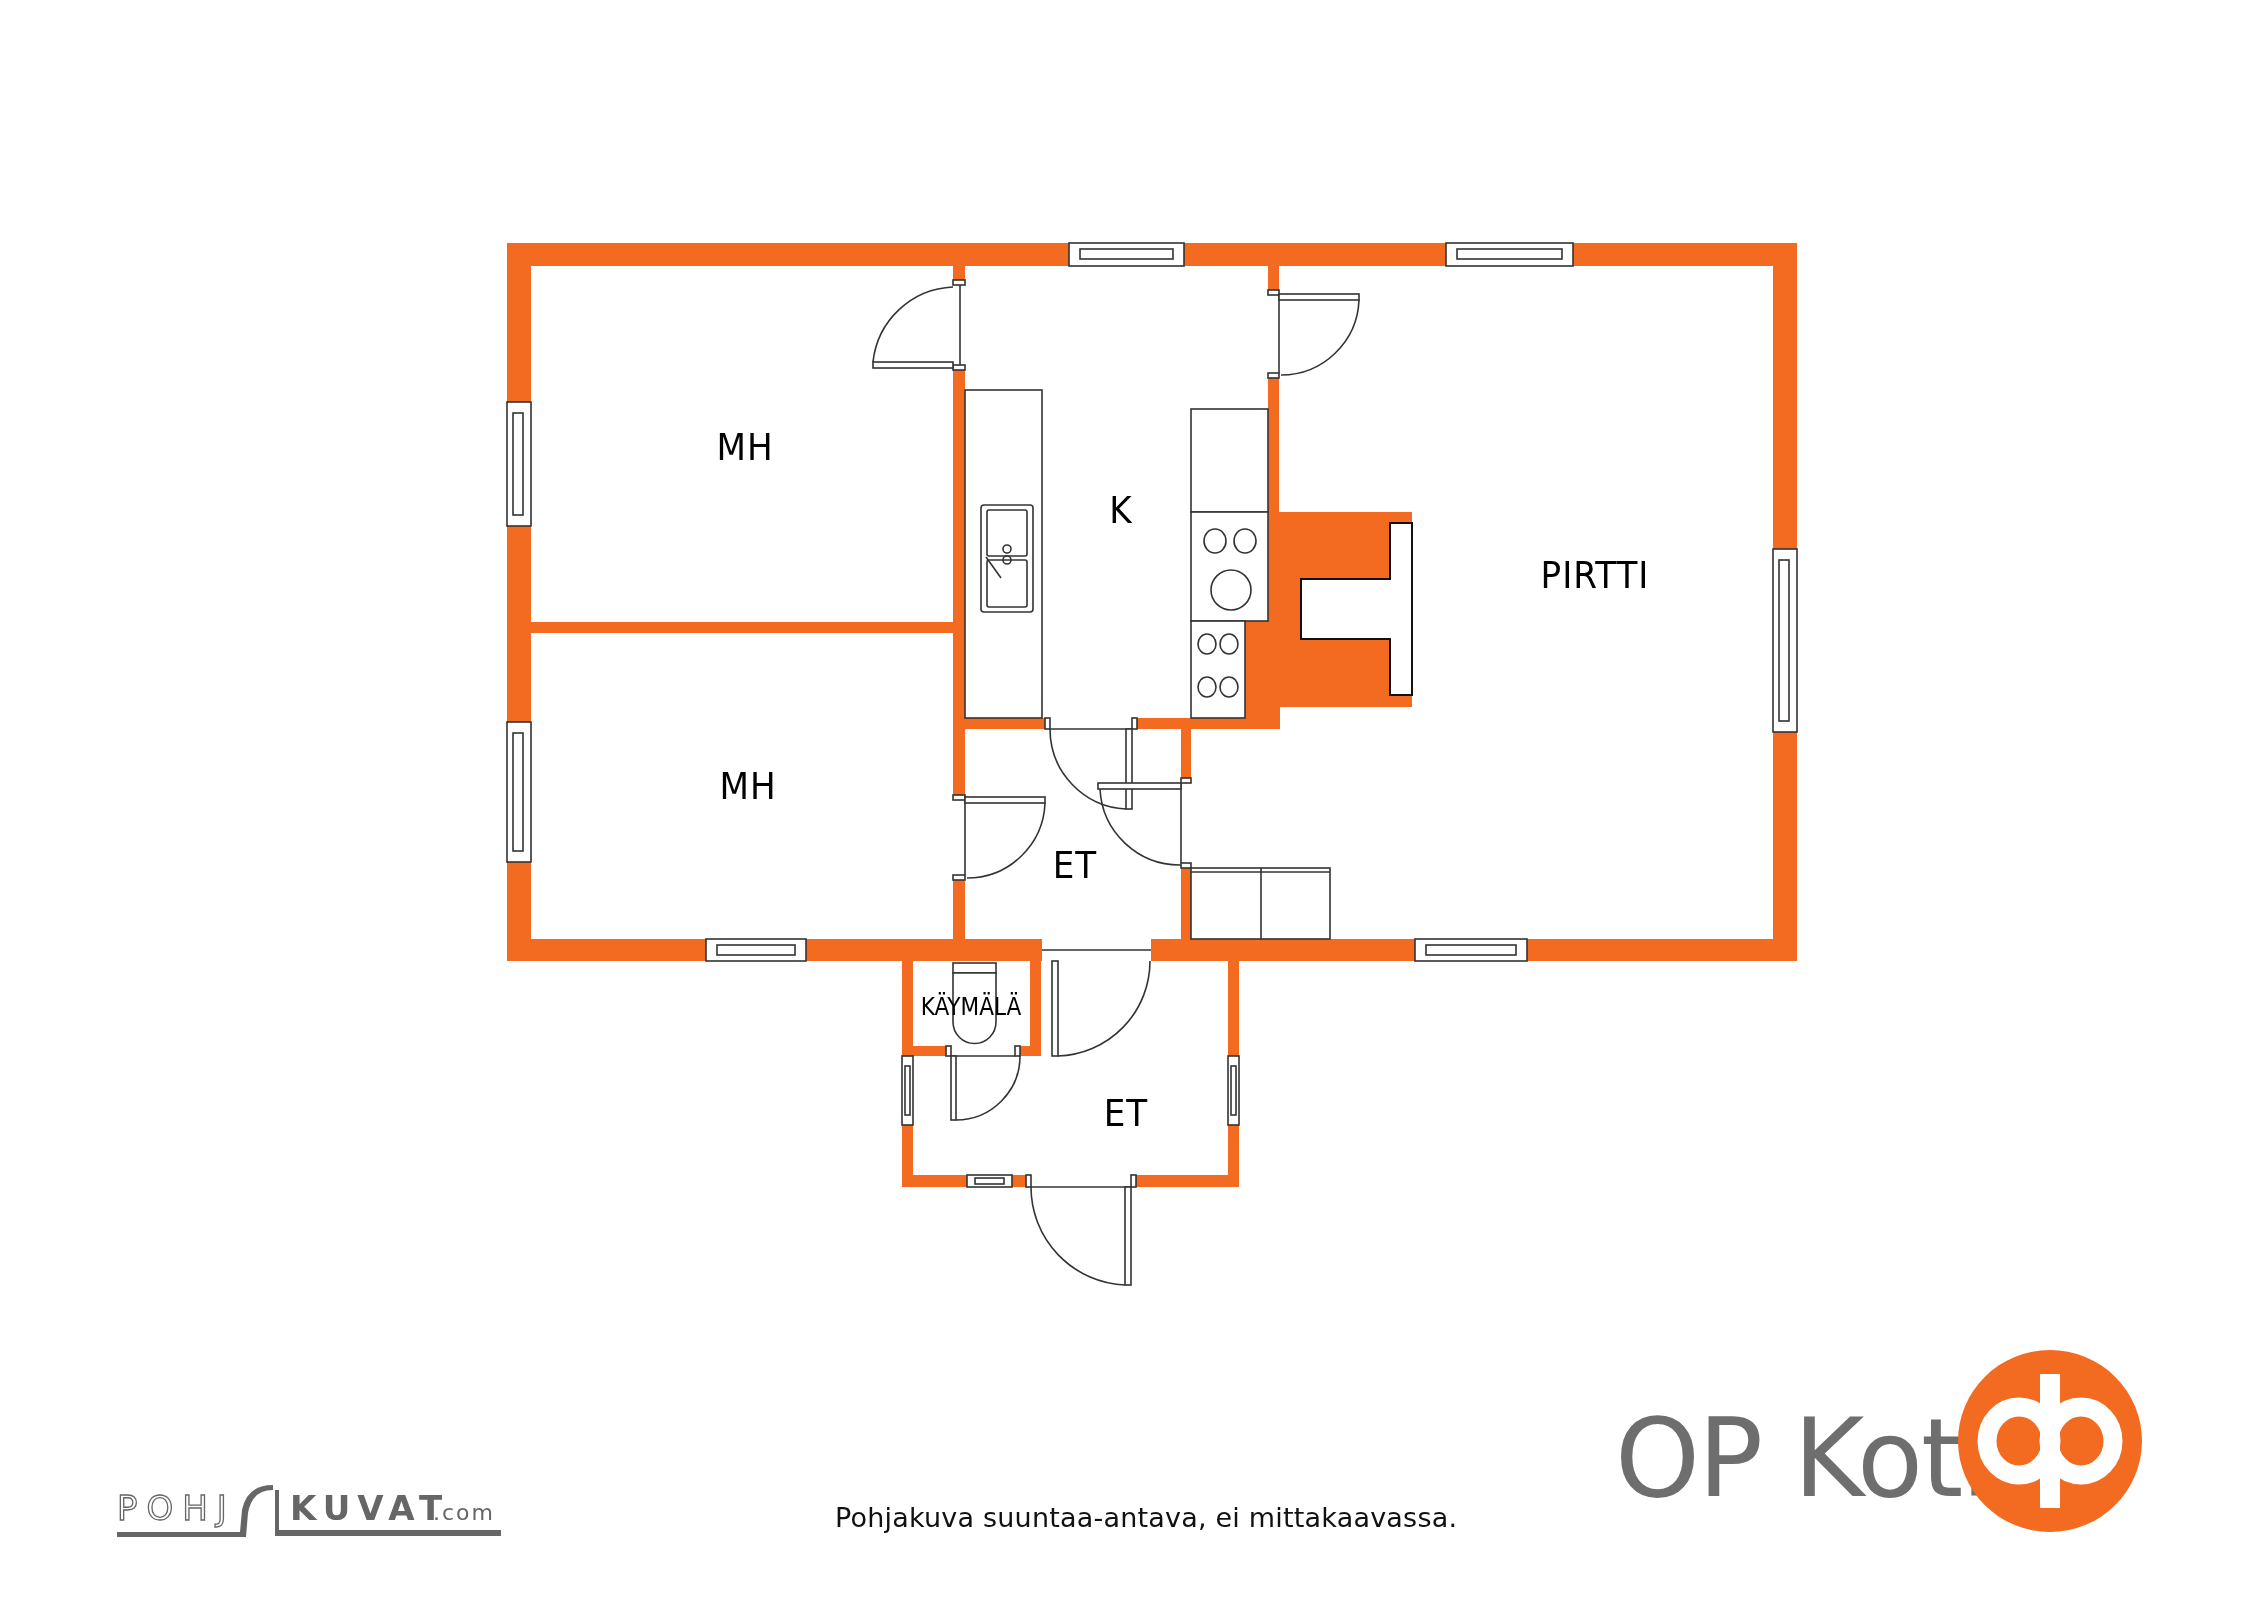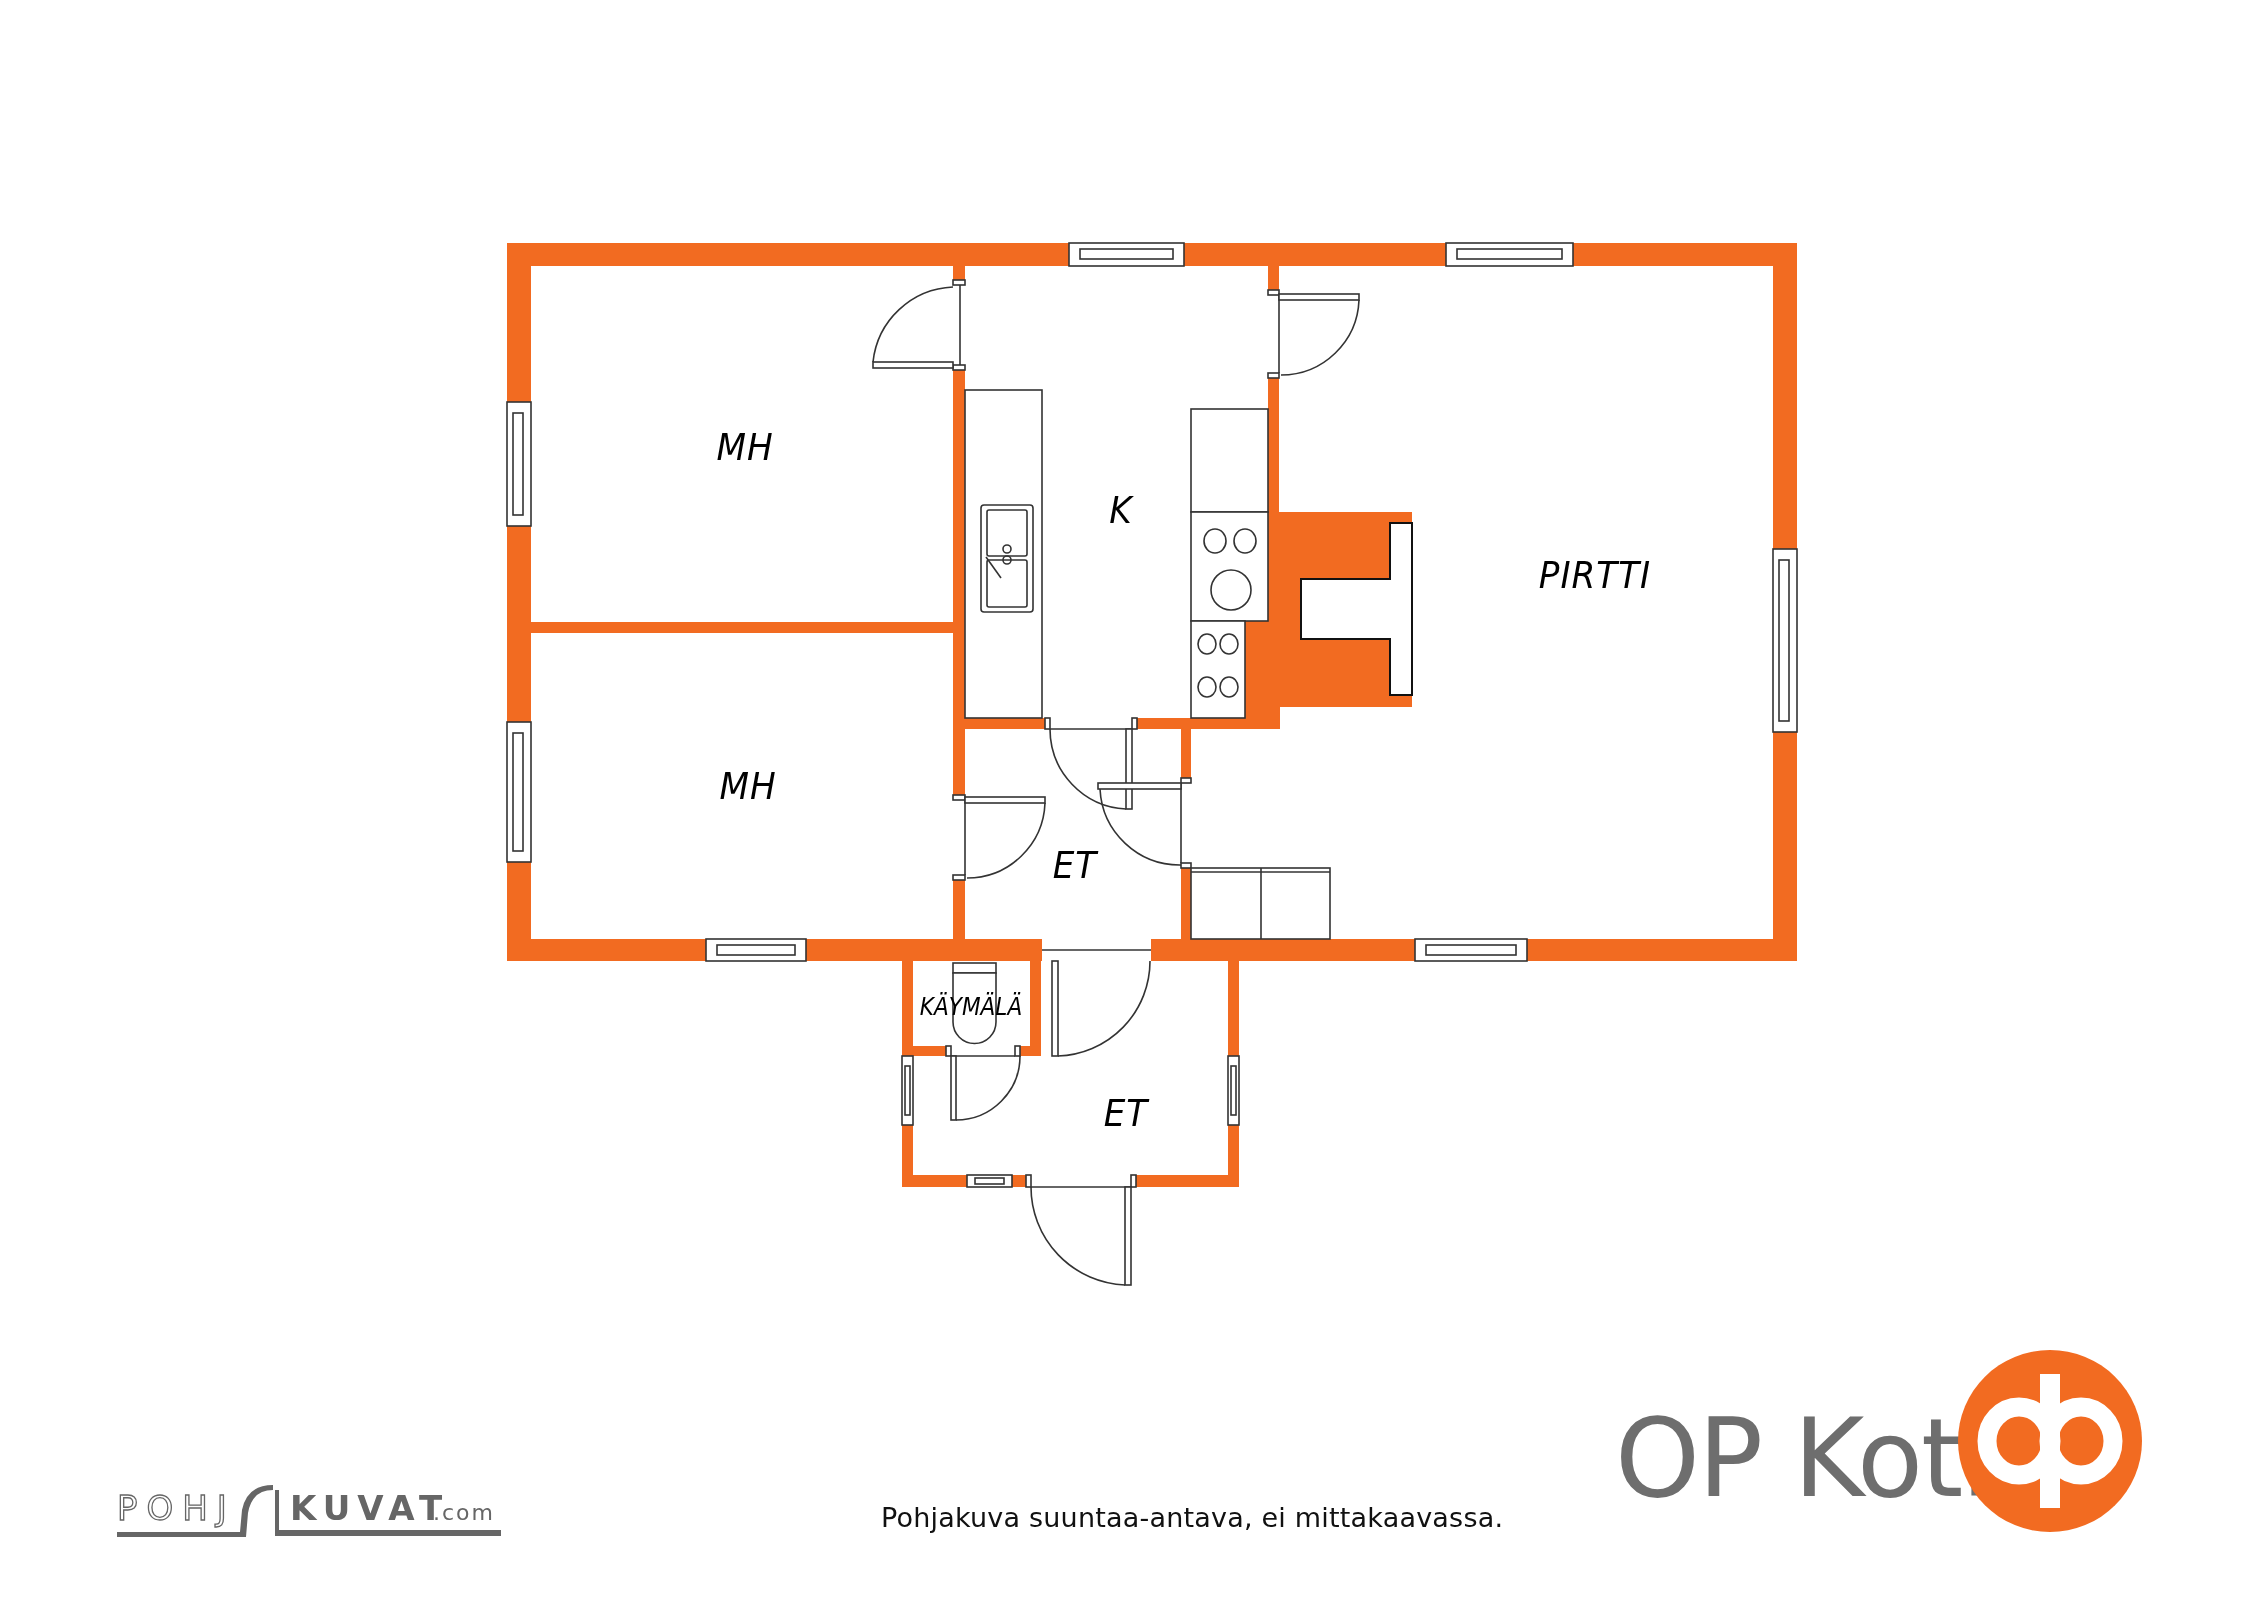--- a/index.html
+++ b/index.html
@@ -1,24 +1,24 @@
 <!DOCTYPE html>
 <html><head>
 <meta charset="utf-8">
 <style>
   html,body{margin:0;padding:0;background:#ffffff;}
   body{width:2262px;height:1600px;position:relative;overflow:hidden;font-family:"DejaVu Sans",sans-serif;}
   #plan{position:absolute;left:0;top:0;width:2262px;height:1600px;}
   .wall{fill:#f26b21;}
   .line{fill:none;stroke:#333;stroke-width:1.6;}
   .fill-w{fill:#fff;stroke:#333;stroke-width:1.6;}
-  .room-label{position:absolute;color:#000;font-family:"DejaVu Sans Condensed","DejaVu Sans",sans-serif;transform:translate(-50%,-50%);white-space:nowrap;letter-spacing:1px;font-style:italic;}
+  .room-label{position:absolute;color:#000;font-family:"DejaVu Sans Condensed","DejaVu Sans",sans-serif;transform:translate(-50%,-50%);white-space:nowrap;letter-spacing:1px;}
   .room-label.big{font-size:38px;}
   .room-label.small{font-size:24px;letter-spacing:0;}
-  #caption{position:absolute;left:835px;top:1502px;font-size:27px;color:#111;white-space:nowrap;font-family:"DejaVu Sans",sans-serif;letter-spacing:0.2px;margin-left:46px;}
+  #caption{position:absolute;left:835px;top:1502px;font-size:27px;color:#111;white-space:nowrap;font-family:"DejaVu Sans",sans-serif;letter-spacing:0.2px;}
   #brand-text{position:absolute;left:1615px;top:1405px;font-size:108px;color:#6e6e6e;font-family:"DejaVu Sans",sans-serif;font-weight:normal;letter-spacing:-2px;line-height:1;}
   #brand-logo{position:absolute;left:1958px;top:1350px;width:184px;height:182px;}
   #pk-logo{position:absolute;left:115px;top:1485px;}
   .pk-out{font-family:"DejaVu Sans",sans-serif;font-size:34px;fill:#fff;stroke:#666;stroke-width:1.3;letter-spacing:9px;}
   .pk-bold{font-family:"DejaVu Sans",sans-serif;font-size:34px;font-weight:bold;fill:#666;letter-spacing:7px;}
   .pk-com{font-family:"DejaVu Sans",sans-serif;font-size:22px;fill:#666;letter-spacing:2px;}
 </style>
 </head>
 <body>
 

